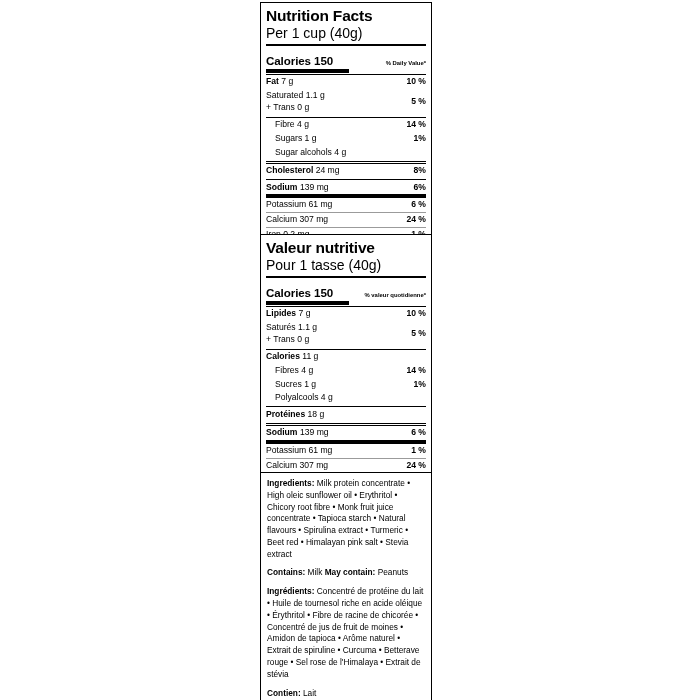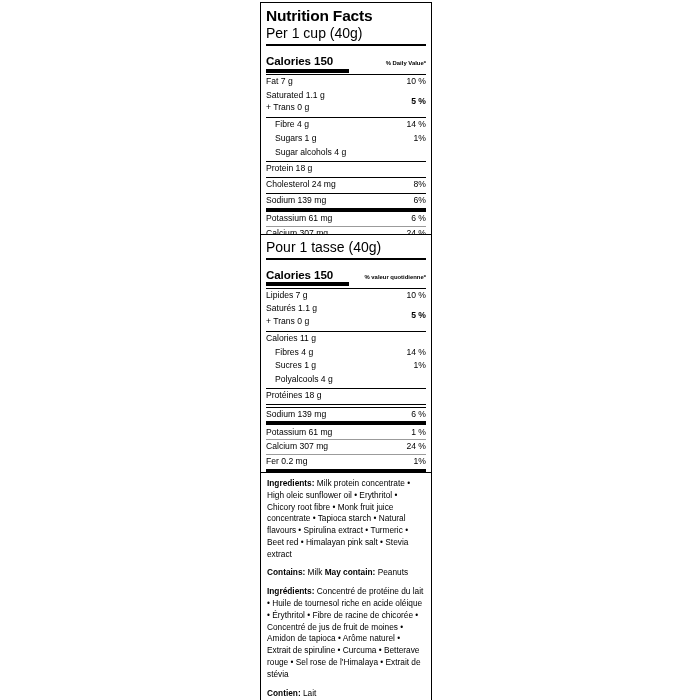--- a/index.html
+++ b/index.html
@@ -82,21 +82,21 @@
   .row {
     display: flex;
     justify-content: space-between;
     align-items: baseline;
     font-size: 8.6px;
     line-height: 1.32;
     padding: 1.2px 0 1.2px 0;
   }
   .row .nm { white-space: nowrap; }
   .row .pct { white-space: nowrap; text-align: right; }
-  .b { font-weight: normal; }
+  .b { font-weight: bold; }
   .indent { padding-left: 9px; }
 
   
   .pairblock {
     display: flex;
     justify-content: space-between;
     align-items: center;
     font-size: 8.6px;
     line-height: 1.32;
     padding: 0.5px 0 1.5px 0;
@@ -166,24 +166,20 @@
         <div class="nm indent">Sugars 1 g</div>
         <div class="pct b">1%</div>
       </div>
       <div class="row">
         <div class="nm indent">Sugar alcohols 4 g</div>
         <div class="pct b"></div>
       </div>
 
       <div class="rule-thin"></div>
 
-      <div class="row">
-        <div class="nm"><span class="b">Protein</span><span> 18 g</span></div>
-        <div class="pct b"></div>
-      </div>
 
       <div class="rule-thin"></div>
 
       <div class="row">
         <div class="nm"><span class="b">Cholesterol</span><span> 24 mg</span></div>
         <div class="pct b">8%</div>
       </div>
 
       <div class="rule-thin"></div>
 
@@ -215,20 +211,21 @@
         <div><span class="lead">*5% or less is </span><span class="b">a little</span></div>
         <div style="padding-left:3px;"><span class="lead">15% or more is </span><span class="b">a lot</span></div>
       </div>
 
     </div>
   </div>
 
   <div class="nfp" style="top:234px;">
     <div class="nfp-inner">
 
+      <div class="title">Valeur nutritive</div>
       <div class="serving">Pour 1 tasse (40g)</div>
 
       <div class="rule-med"></div>
 
       <div class="cal-row">
         <div class="cal-text">Calories 150</div>
         <div class="dv-text">% valeur quotidienne*</div>
       </div>
       <div class="cal-underline"></div>
 

